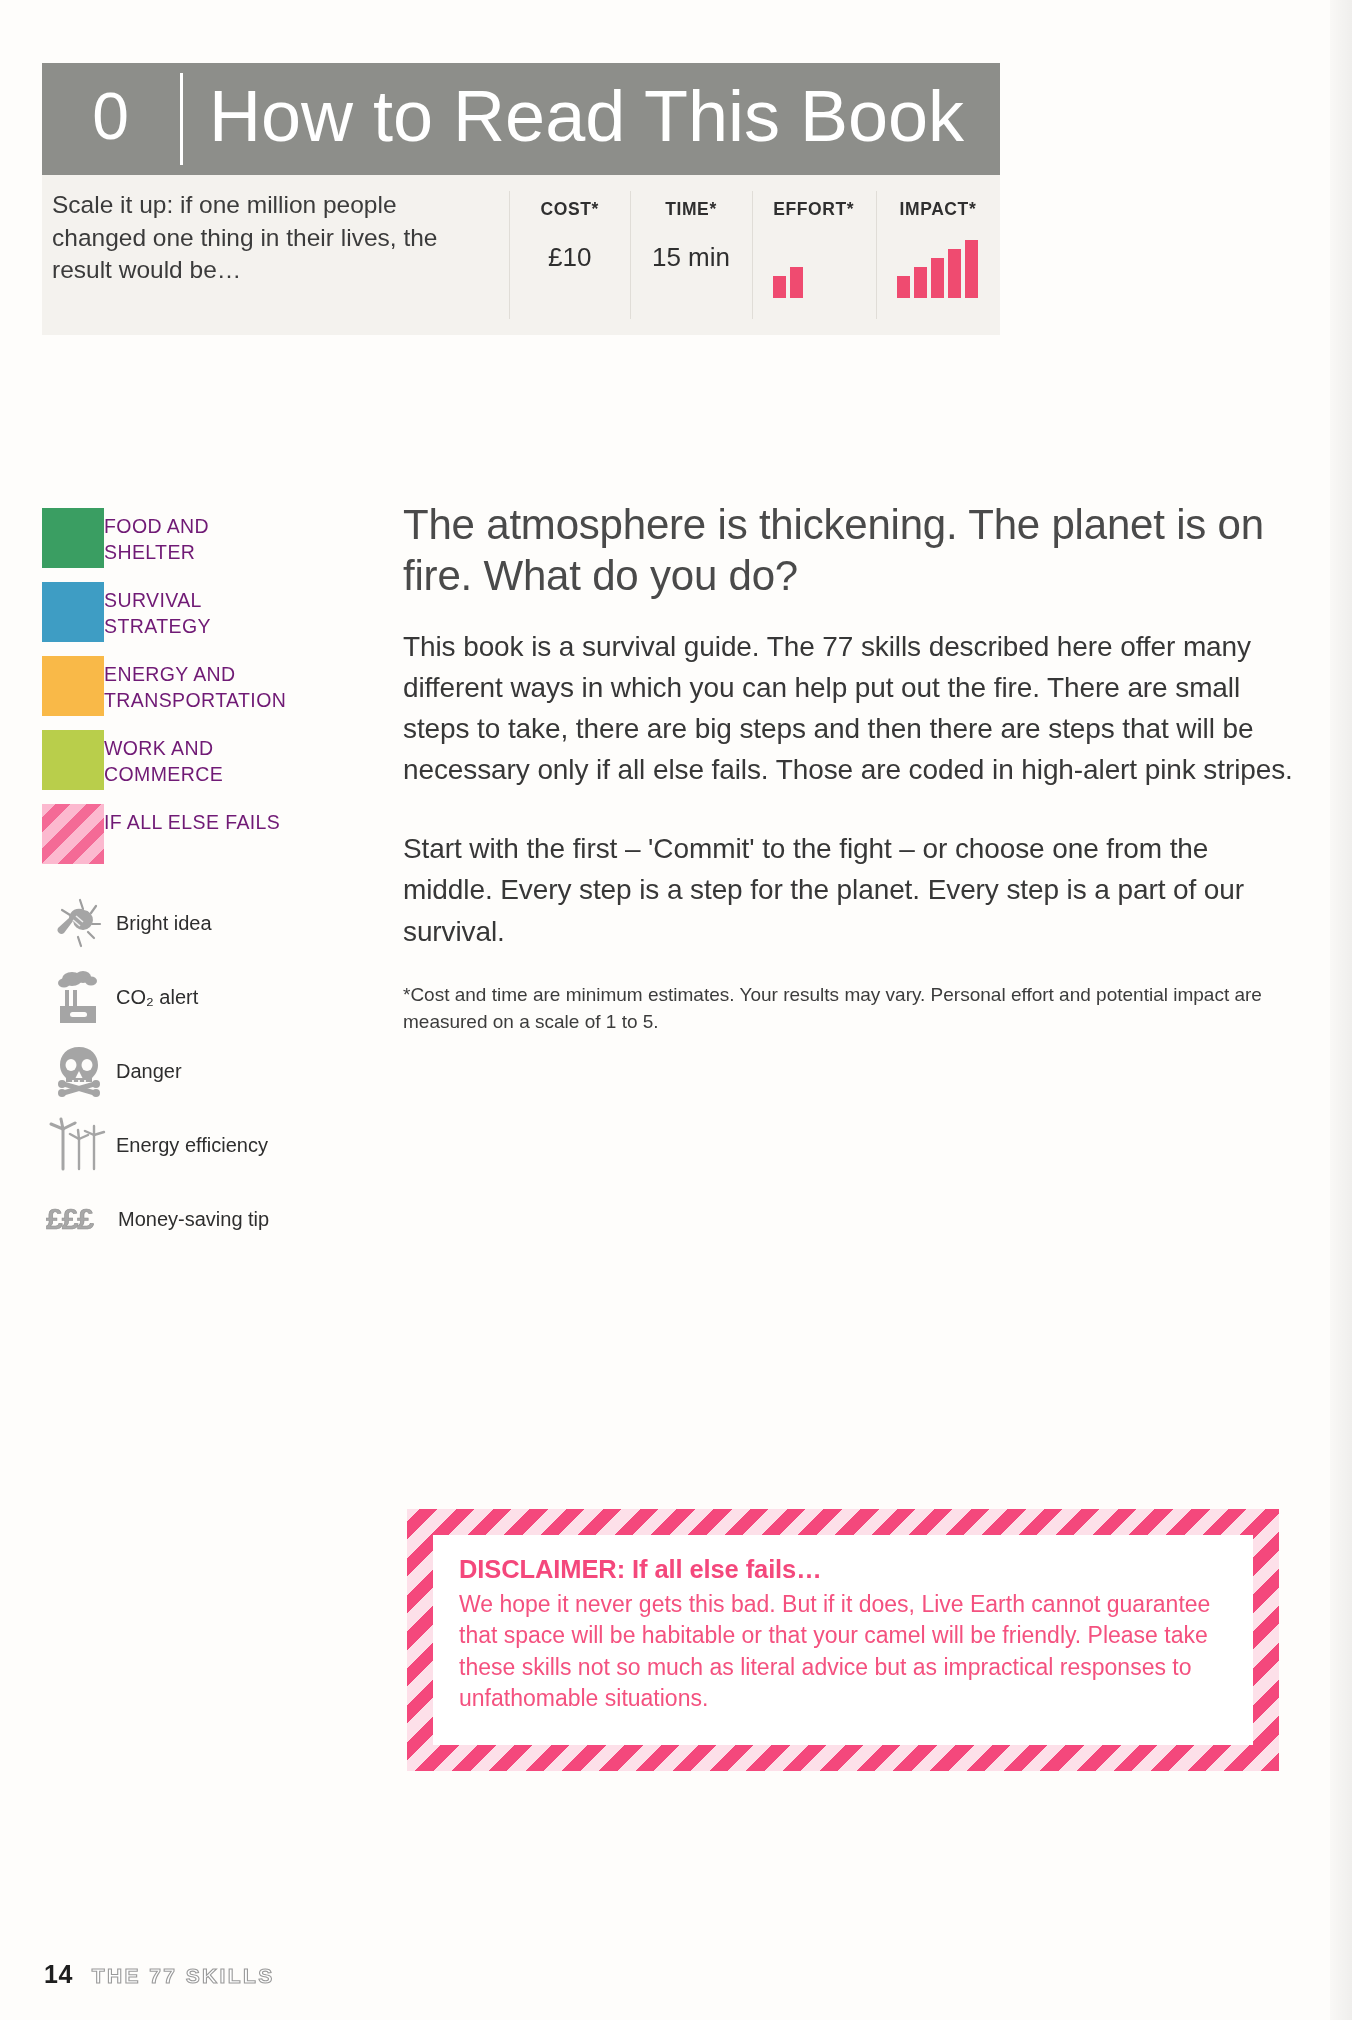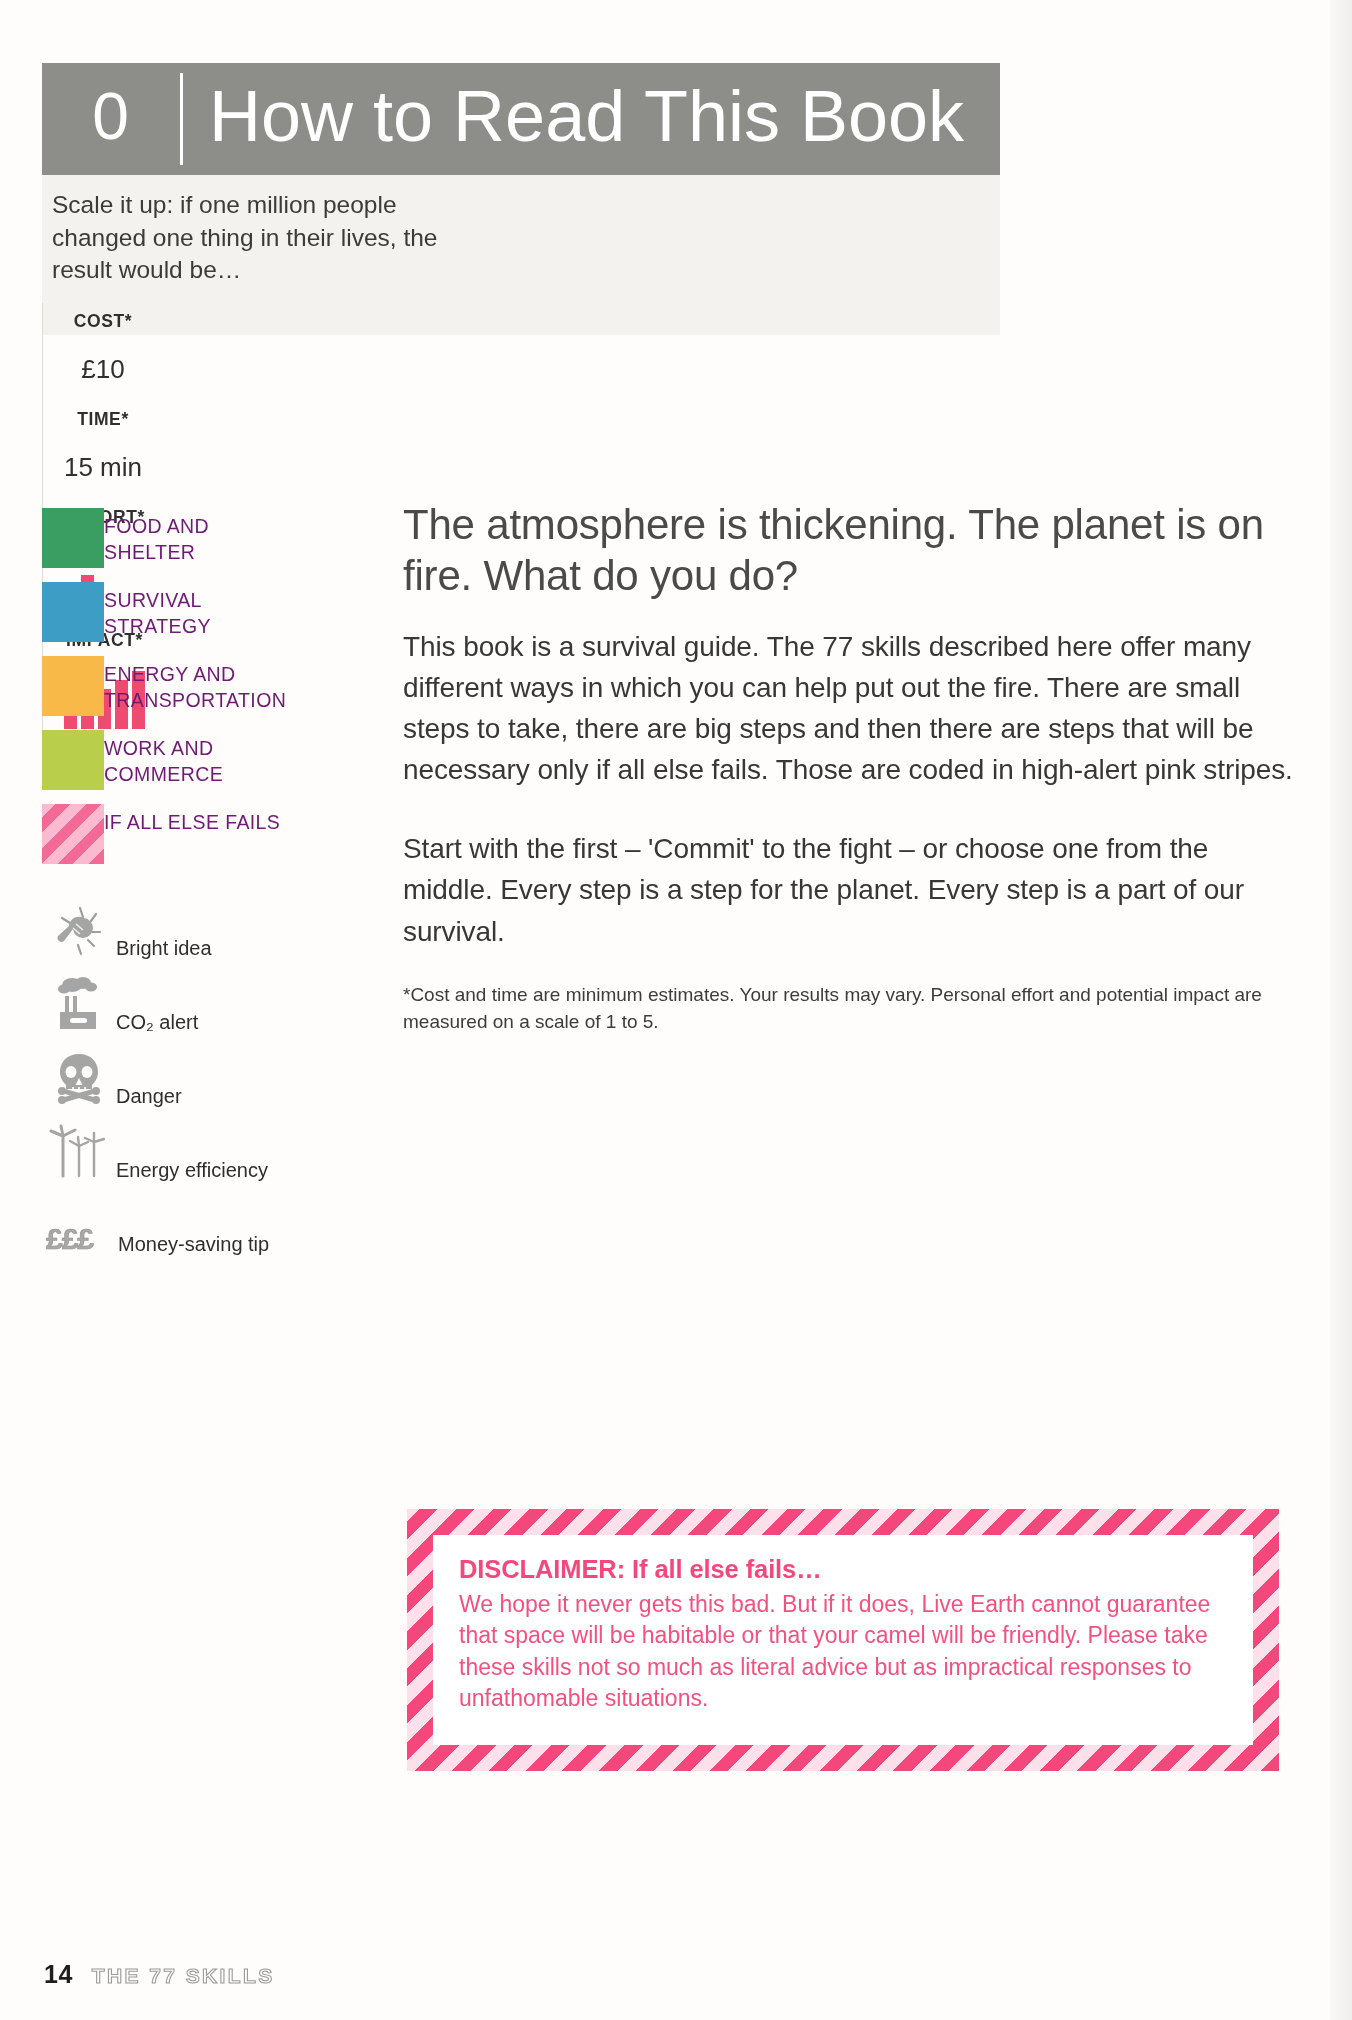--- a/index.html
+++ b/index.html
@@ -66,21 +66,20 @@
 
   
   .stats-strip {
     position: absolute;
     left: 42px;
     top: 175px;
     width: 958px;
     height: 160px;
     background: #f4f2ee;
     display: flex;
-    flex-direction: column;
   }
   .stats-intro {
     width: 470px;
     padding: 14px 18px 0 10px;
     font-size: 24.5px;
     line-height: 1.33;
     color: #3b3b3b;
   }
   .stat-col {
     width: 122px;
@@ -155,21 +154,21 @@
     line-height: 1.35;
     font-weight: 400;
     letter-spacing: 0.4px;
     color: #701a75;
   }
 
   
   .icon-legend { margin-top: 22px; }
   .icon-row {
     display: flex;
-    align-items: flex-end;
+    align-items: center;
     height: 74px;
   }
   .icon-box {
     width: 74px;
     flex: none;
     display: flex;
     justify-content: center;
     align-items: center;
   }
   .icon-label {

